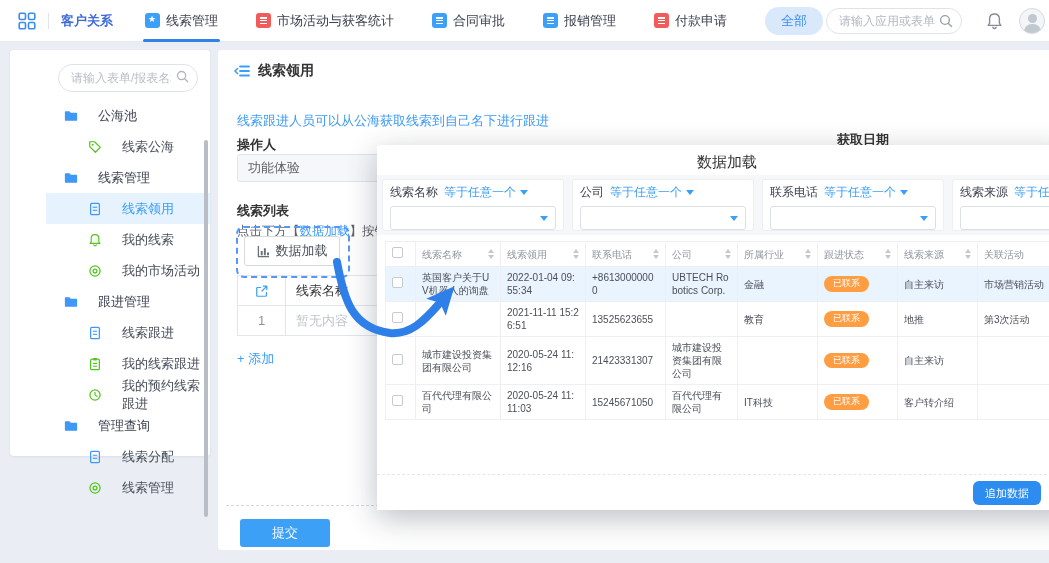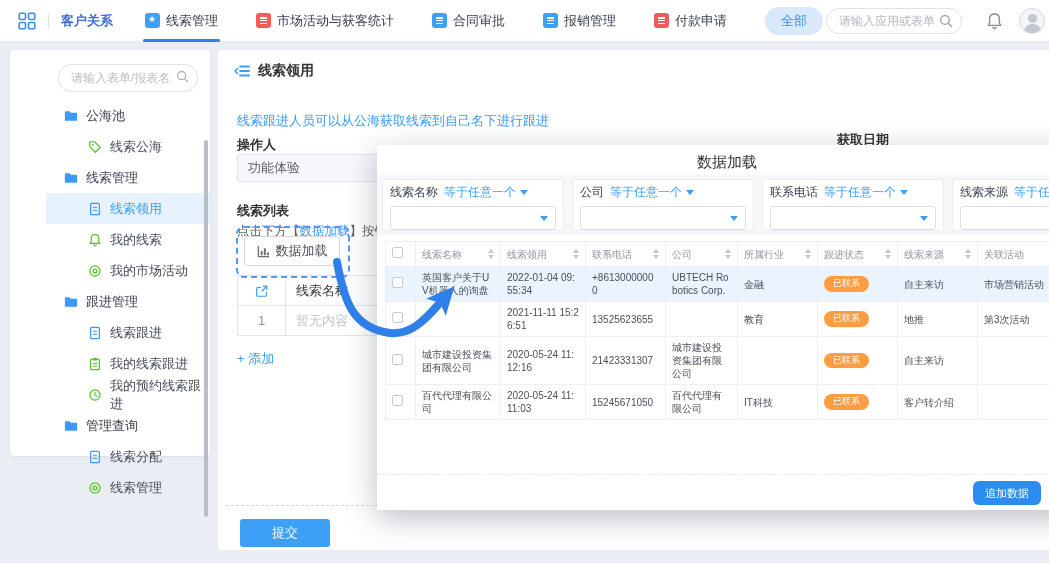--- a/index.html
+++ b/index.html
@@ -38,21 +38,21 @@
   .avatar::before { content:""; position:absolute; left:8px; top:5px; width:9px; height:9px; border-radius:50%; background:#c2c8d0; }
   .avatar::after  { content:""; position:absolute; left:4px; top:15px; width:17px; height:12px; border-radius:8px 8px 0 0; background:#c2c8d0; }
   
   .sidebar { position:absolute; left:10px; top:50px; width:200px; height:406px; background:#fff;
          border-radius:4px; box-shadow:0 1px 3px rgba(20,40,80,.07); z-index:2;padding-left:36px; }
   .sb-search { position:relative; margin:14px 12px 8px; height:28px; }
   .sb-search input { width:100%; height:100%; border:1px solid #dfe3e8; border-radius:14px;
          padding:0 26px 0 12px; font-size:12px; outline:none; font-family:inherit; color:#333; }
   .sb-search input::placeholder { color:#b9bec6; }
   .tree { font-size:13px; }
-  .titem { display:flex; align-items:center; gap:8px; height:31px; padding-left:18px; cursor:pointer; color:#3c4150; }
+  .titem { display:flex; align-items:center; gap:20px; height:31px; padding-left:18px; cursor:pointer; color:#3c4150; }
   .titem.lvl1 { padding-left:42px; color:#474d58; }
   .titem.active { background:#e6f2fd; color:#3a9ff5; }
   .titem svg { flex:none; }
   .sb-scroll { position:absolute; right:2px; top:90px; width:4px; height:377px; background:#b9bdc5; border-radius:2px; }
   
   .main { position:absolute; left:218px; top:50px; width:831px; height:500px; background:#fff;
          border-radius:4px 0 0 4px; z-index:1; }
   .m-head { position:absolute; left:16px; top:12px; display:flex; align-items:center; gap:8px;
          font-size:14px; font-weight:700; color:#333; }
   .m-tip { position:absolute; left:19px; top:62px; font-size:13px; color:#3b9af8; }

